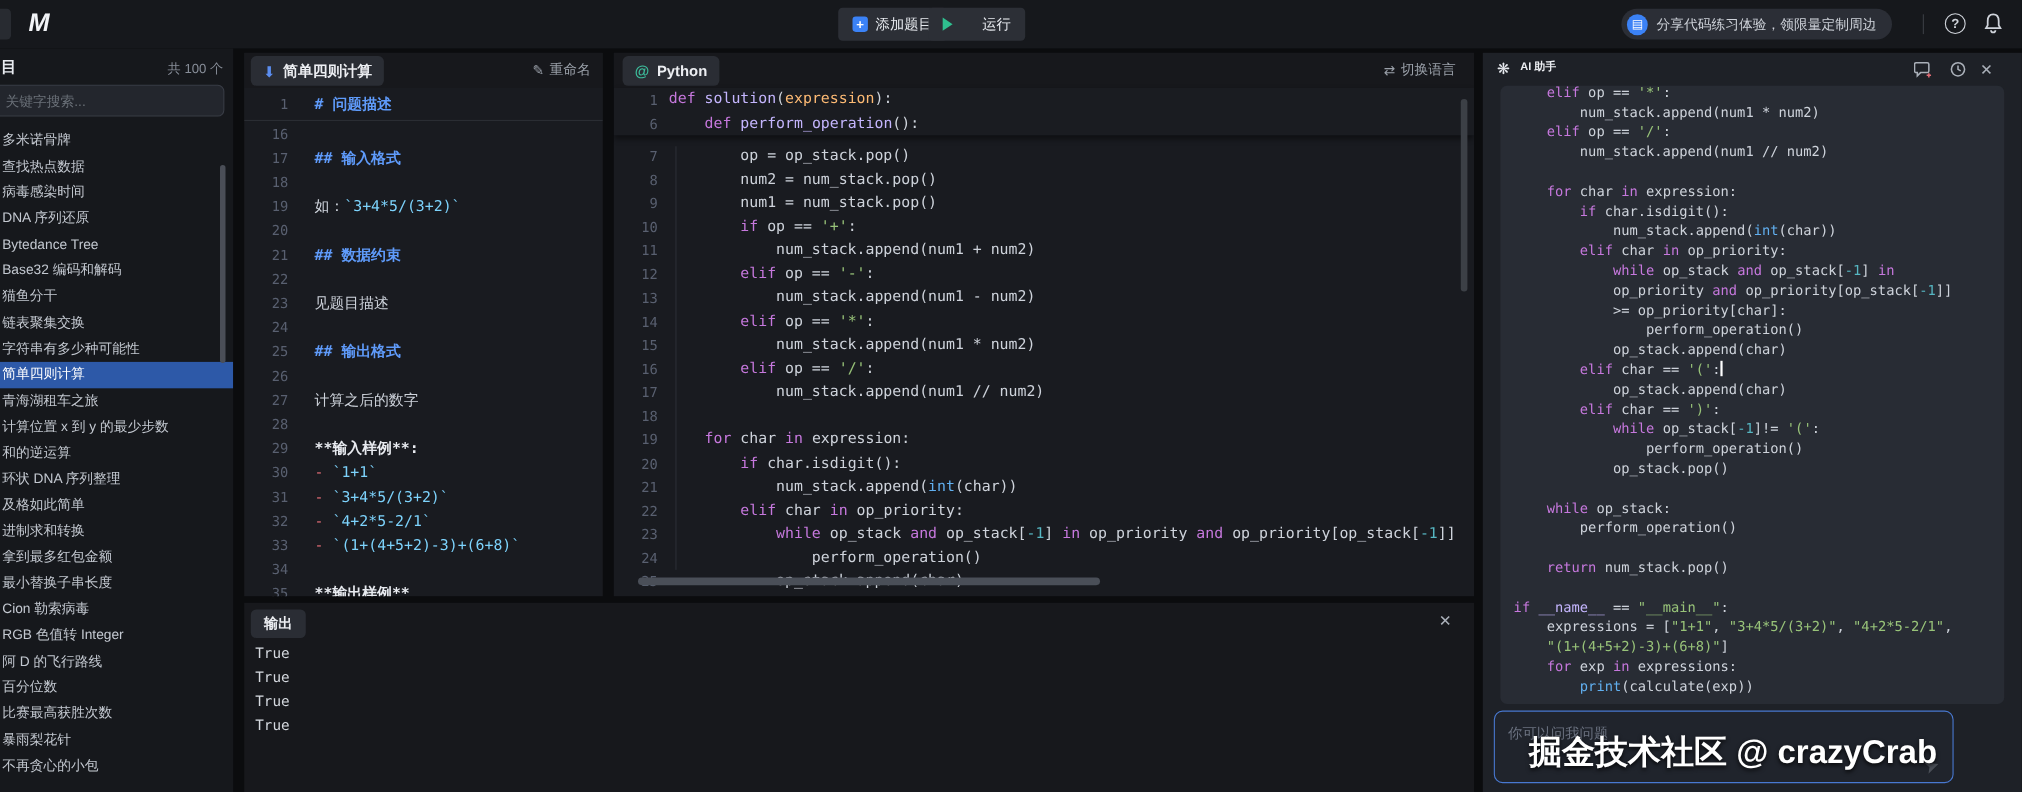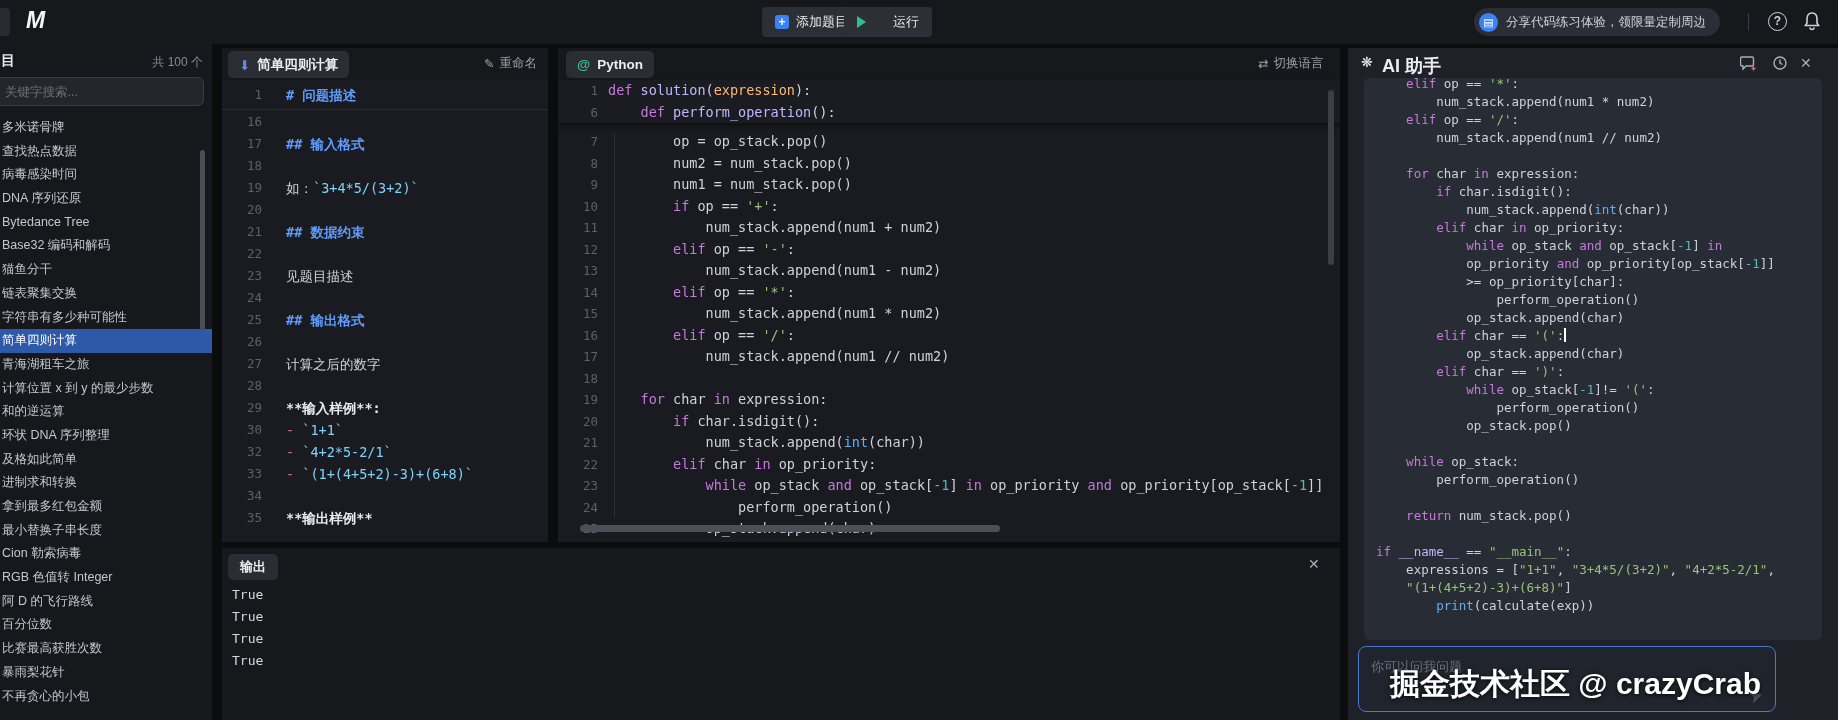--- a/index.html
+++ b/index.html
@@ -77,21 +77,21 @@
   #out-panel { left:222px; top:548px; width:1118px; height:172px; background:#17181c; }
   #out-tab { position:absolute; left:6px; top:6px; height:26px; background:#2a2d34; border-radius:5px;
              padding:0 12px; line-height:26px; color:#eceef2; font-size:13px; font-weight:700; }
   #out-close { position:absolute; left:1086px; top:8px; color:#aab0b9; font-size:14px; cursor:pointer; }
   #out-lines { position:absolute; left:10px; top:36px; }
   .out-line { height:22px; line-height:22px; color:#d5d9df; font-family:"DejaVu Sans Mono", monospace; font-size:13px; }
 
   
   #ai-panel { left:1348px; top:48px; width:490px; height:672px; background:#1e2127; }
   #ai-head { position:absolute; left:0; top:0; width:100%; height:30px; }
-  #ai-title { position:absolute; left:34px; top:6px; color:#eceef2; font-size:18px; font-weight:700; }
+  #ai-title { position:absolute; left:34px; top:6px; color:#eceef2; font-size:10px; font-weight:700; }
   #ai-spark { position:absolute; left:13px; top:6px; color:#e8ebf0; font-size:14px; }
   .ai-hicon { position:absolute; top:7px; color:#aab0b9; font-size:14px; cursor:pointer; }
   #ai-code { position:absolute; left:16px; top:30px; width:458px; height:562px; background:#282c34;
              border-radius:6px; padding:4px 12px; overflow:hidden; }
   .ai-line { height:18px; line-height:18px; font-family:"DejaVu Sans Mono", monospace; font-size:12.5px; white-space:pre; }
   #ai-input { position:absolute; left:10px; top:598px; width:418px; height:66px; background:#20242c;
               border:1.5px solid #4878d0; border-radius:8px; }
   #ai-input textarea { width:100%; height:100%; background:transparent; border:none; outline:none; resize:none;
               color:#c6cbd3; font-size:13px; padding:11px 12px; font-family:"Liberation Sans", sans-serif;}
   #ai-input textarea::placeholder { color:#6b7280; }
@@ -190,20 +190,21 @@
       <div class="ed-row"><span class="ln">21</span><span class="code"><span class="tk-h">## 数据约束</span></span></div>
       <div class="ed-row"><span class="ln">22</span><span class="code">&nbsp;</span></div>
       <div class="ed-row"><span class="ln">23</span><span class="code"><span class="tk-t">见题目描述</span></span></div>
       <div class="ed-row"><span class="ln">24</span><span class="code">&nbsp;</span></div>
       <div class="ed-row"><span class="ln">25</span><span class="code"><span class="tk-h">## 输出格式</span></span></div>
       <div class="ed-row"><span class="ln">26</span><span class="code">&nbsp;</span></div>
       <div class="ed-row"><span class="ln">27</span><span class="code"><span class="tk-t">计算之后的数字</span></span></div>
       <div class="ed-row"><span class="ln">28</span><span class="code">&nbsp;</span></div>
       <div class="ed-row"><span class="ln">29</span><span class="code"><span class="tk-w">**输入样例**:</span></span></div>
       <div class="ed-row"><span class="ln">30</span><span class="code"><span class="tk-r">- </span><span class="tk-g">`1+1`</span></span></div>
+      <div class="ed-row"><span class="ln">31</span><span class="code"><span class="tk-r">- </span><span class="tk-g">`3+4*5/(3+2)`</span></span></div>
       <div class="ed-row"><span class="ln">32</span><span class="code"><span class="tk-r">- </span><span class="tk-g">`4+2*5-2/1`</span></span></div>
       <div class="ed-row"><span class="ln">33</span><span class="code"><span class="tk-r">- </span><span class="tk-g">`(1+(4+5+2)-3)+(6+8)`</span></span></div>
       <div class="ed-row"><span class="ln">34</span><span class="code">&nbsp;</span></div>
       <div class="ed-row"><span class="ln">35</span><span class="code"><span class="tk-w">**输出样例**</span></span></div>
     </div>
 </div>
 
 <div id="code-panel" class="panel">
   <div class="panel-head">
     <div class="tab-box" style="left:8px">
@@ -297,20 +298,21 @@
       <div class="ai-line"><span class="tk-d">            op_stack.pop()</span></div>
       <div class="ai-line">&nbsp;</div>
       <div class="ai-line"><span class="tk-d">    </span><span class="tk-k">while</span><span class="tk-d"> op_stack:</span></div>
       <div class="ai-line"><span class="tk-d">        perform_operation()</span></div>
       <div class="ai-line">&nbsp;</div>
       <div class="ai-line"><span class="tk-d">    </span><span class="tk-k">return</span><span class="tk-d"> num_stack.pop()</span></div>
       <div class="ai-line">&nbsp;</div>
       <div class="ai-line"><span class="tk-k">if</span><span class="tk-d"> </span><span class="tk-f">__name__</span><span class="tk-d"> == </span><span class="tk-s">"__main__"</span><span class="tk-d">:</span></div>
       <div class="ai-line"><span class="tk-d">    expressions = [</span><span class="tk-s">"1+1"</span><span class="tk-d">, </span><span class="tk-s">"3+4*5/(3+2)"</span><span class="tk-d">, </span><span class="tk-s">"4+2*5-2/1"</span><span class="tk-d">,</span></div>
       <div class="ai-line"><span class="tk-d">    </span><span class="tk-s">"(1+(4+5+2)-3)+(6+8)"</span><span class="tk-d">]</span></div>
+      <div class="ai-line"><span class="tk-d">    </span><span class="tk-k">for</span><span class="tk-d"> exp </span><span class="tk-k">in</span><span class="tk-d"> expressions:</span></div>
       <div class="ai-line"><span class="tk-d">        </span><span class="tk-b">print</span><span class="tk-d">(calculate(exp))</span></div>
     </div>
   <div id="ai-input">
     <textarea placeholder="你可以问我问题" style=""></textarea>
     <span id="ai-send">➤</span>
   </div>
 </div>
 
 <div id="watermark">掘金技术社区 @ crazyCrab</div>
 

